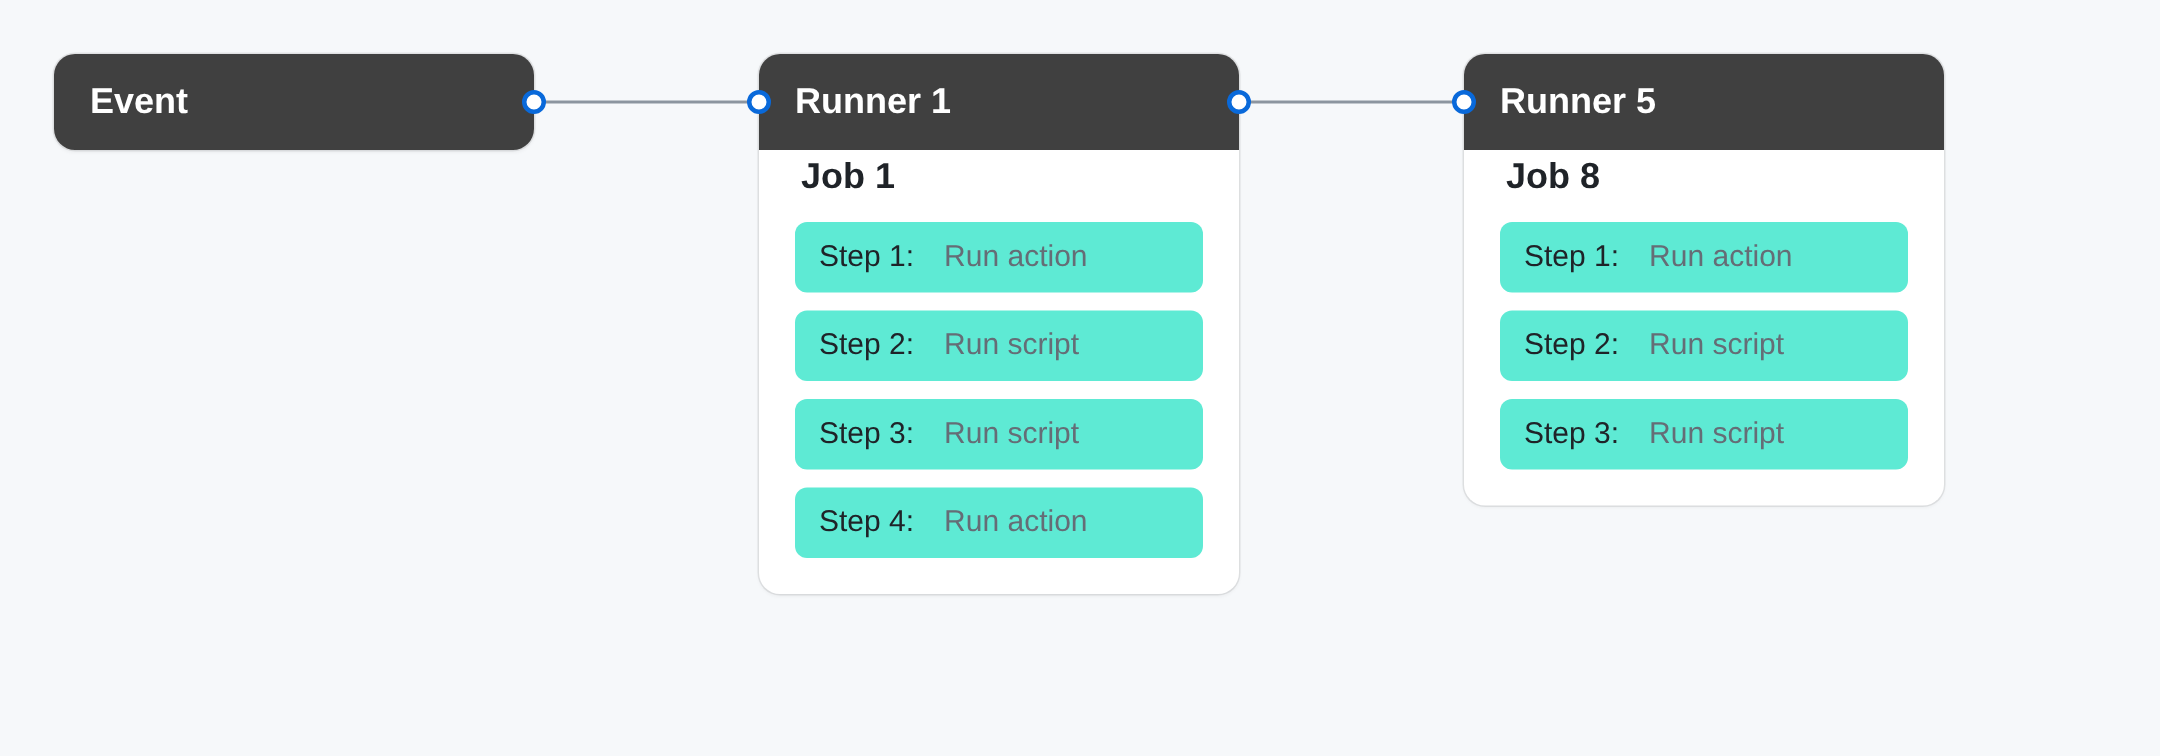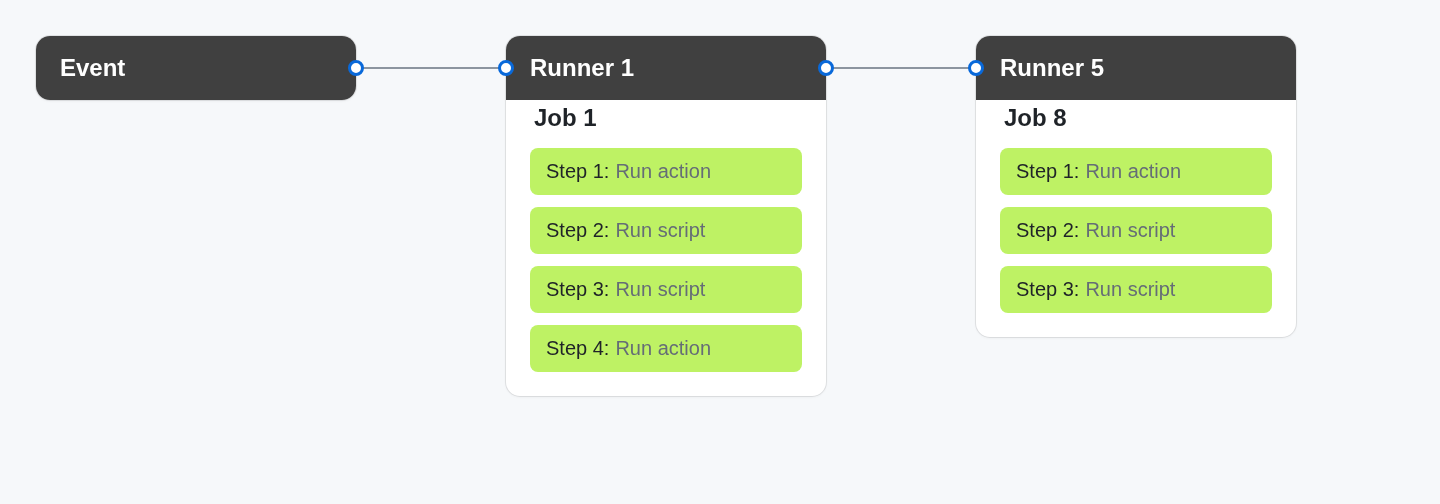--- a/index.html
+++ b/index.html
@@ -60,27 +60,27 @@
       padding: 4px 24px 24px 24px;
     }
     .job-title {
       font-weight: 700;
       font-size: 24px;
       color: #1f2328;
       margin-bottom: 16px;
       padding-left: 4px;
     }
     .step {
-      background: #bef264;
+      background: #5eead4;
       border-radius: 8px;
       padding: 12px 16px;
       margin-bottom: 12px;
       font-size: 20px;
       display: flex;
-      gap: 6px;
+      gap: 20px;
     }
     .step:last-child {
       margin-bottom: 0;
     }
     .step-label {
       color: #1f2328;
       font-weight: 500;
     }
     .step-desc {
       color: #656d76;

